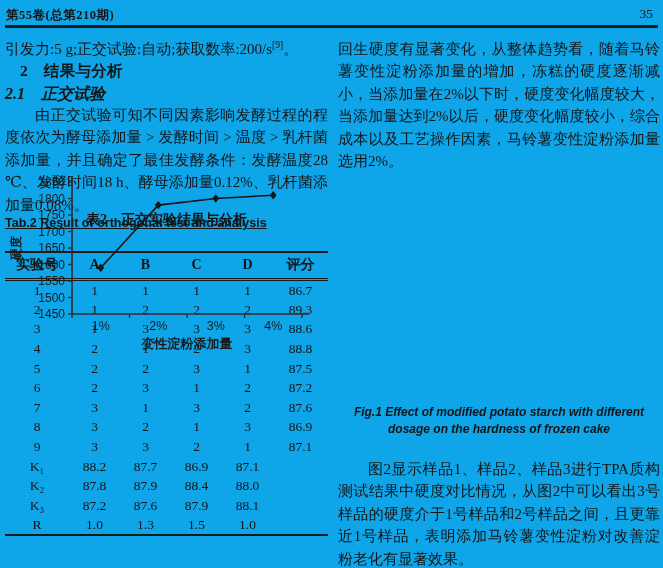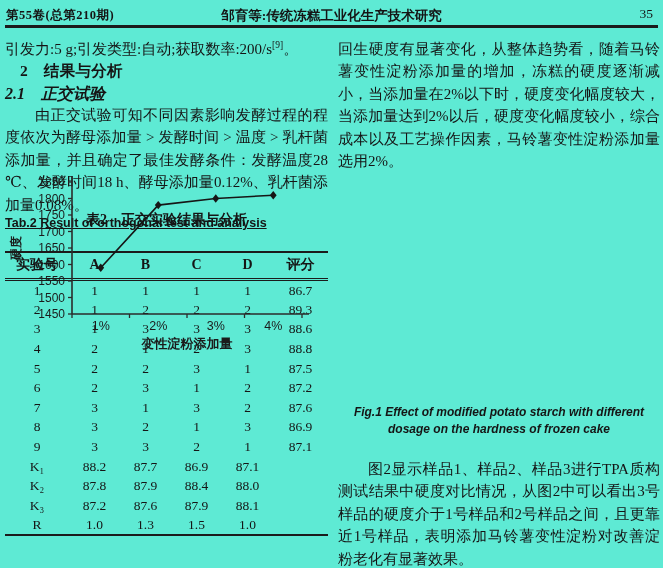--- a/index.html
+++ b/index.html
@@ -1,19 +1,19 @@
 <!DOCTYPE html>
 <html><head>
 <meta charset="utf-8">
 <style>
   * { margin:0; padding:0; box-sizing:border-box; }
   html,body { background:#e8e8e8; }
   #page {
     position:relative; width:663px; height:568px; margin:0 auto;
-    background:#5eead4; color:#151515; overflow:hidden;
+    background:#0ea5e9; color:#151515; overflow:hidden;
     font-family:"Liberation Serif","DejaVu Serif",serif;
   }
   .abs { position:absolute; }
   
   .hdr-left  { top:7px; left:6px; font-size:12.5px; font-weight:bold; letter-spacing:.5px; }
   .hdr-center{ top:7px; left:0; width:663px; text-align:center; font-size:13.5px; font-weight:bold; }
   .hdr-right { top:6px; right:10px; font-size:13.5px; }
   .hdr-rule  { top:25px; left:5px; width:653px; height:2.5px; background:#1b1b1b; }
 
   
@@ -45,26 +45,25 @@
 
   .chart-box { top:170px; left:7px; }
   svg text { font-family:"Liberation Sans","DejaVu Sans",sans-serif; fill:#1b1b1b; }
 </style>
 </head>
 <body>
 
 <div id="page">
 
   <div class="abs hdr-left">第55卷(总第210期)</div>
-  <div class="abs hdr-center">邹育等:传统冻糕工业化生产技术研究</div>
   <div class="abs hdr-right">35</div>
   <div class="abs hdr-rule"></div>
 
   <div class="abs colL body-text" style="top:38px;">
-    <span>引发力:5 g;引发类型:自动;获取数率:200/s</span><sup>[9]</sup><span>。</span>
+    <span>引发力:5 g;正交试验:自动;获取数率:200/s</span><sup>[9]</sup><span>。</span>
   </div>
 
   <div class="abs colL sec-h">2　结果与分析</div>
   <div class="abs colL ssec-h">2.1　正交试验</div>
 
   <div class="abs colL body-text indent" style="top:104px;">由正交试验可知不同因素影响发酵过程的程度依次为酵母添加量 &gt; 发酵时间 &gt; 温度 &gt; 乳杆菌添加量，并且确定了最佳发酵条件：发酵温度28 ℃、发酵时间18 h、酵母添加量0.12%、乳杆菌添加量0.08%。</div>
 
   <div class="abs colL tbl-cap-zh">表2　正交实验结果与分析</div>
   <div class="abs colL tbl-cap-en">Tab.2  Result of orthogonal test and analysis</div>
 

